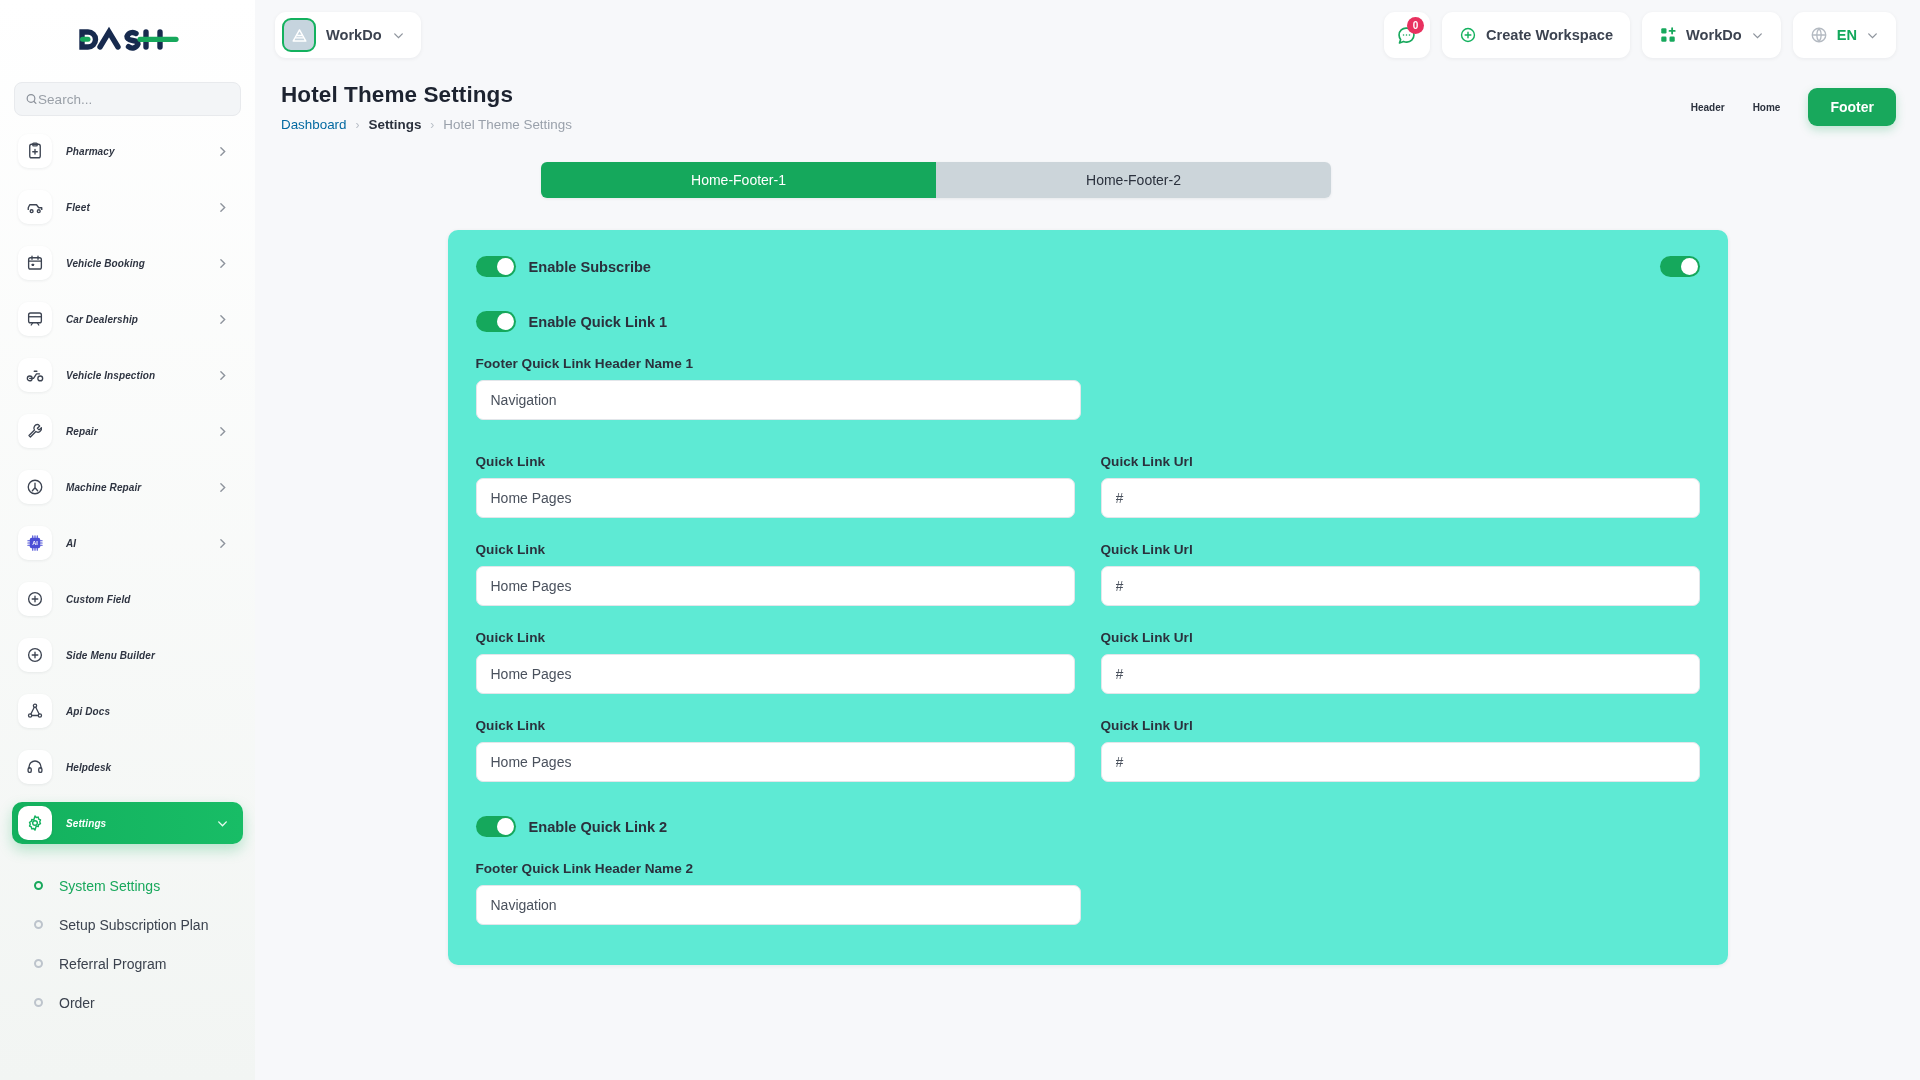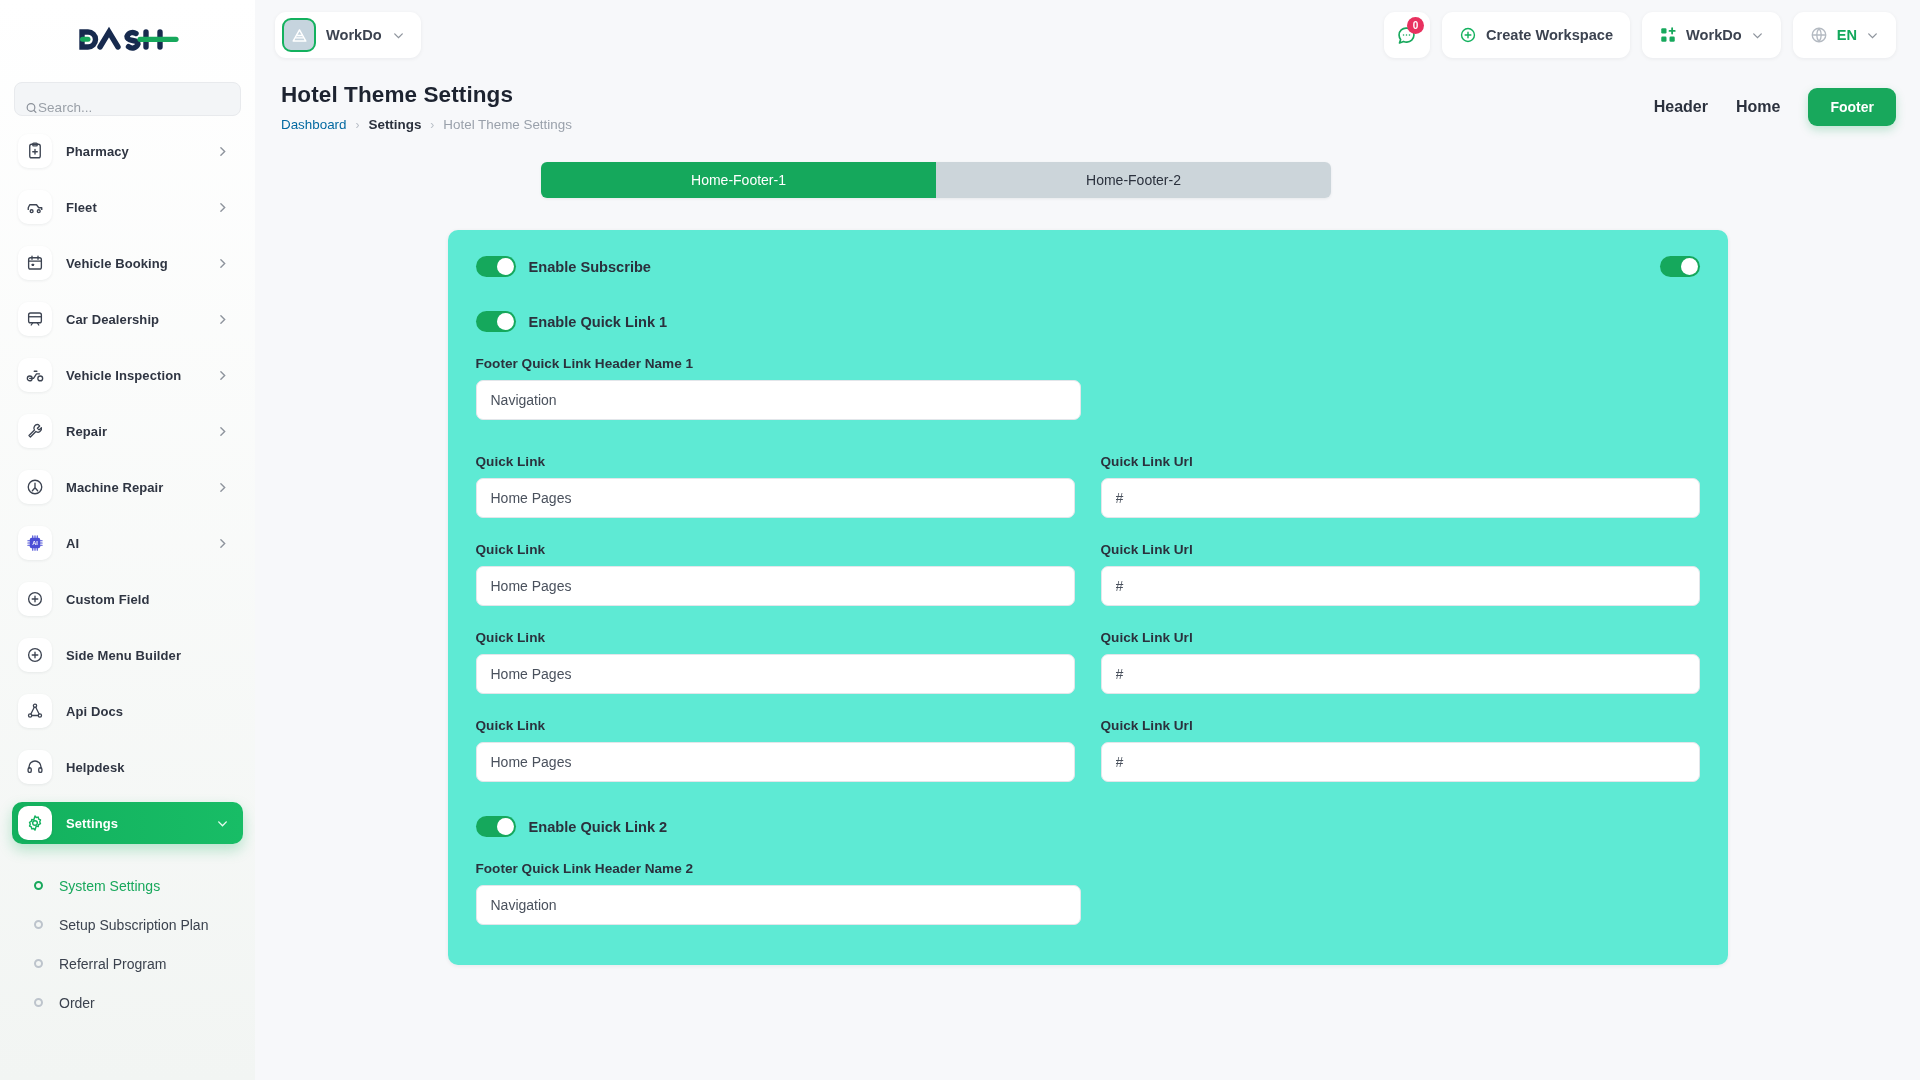--- a/index.html
+++ b/index.html
@@ -20,21 +20,21 @@
     overflow: hidden;
   }
   .logo-wrap { height: 78px; display:flex; align-items:center; justify-content:center; }
   .logo { display:flex; align-items:center; }
   .search-box {
     margin: 4px 14px 0 14px;
     height: 34px;
     background: #f3f5f7;
     border: 1px solid #e8eaed;
     border-radius: 8px;
-    display: flex; align-items: flex-end;
+    display: flex; align-items: center;
     padding: 0 10px;
     gap: 0;
   }
   .search-box .s-ico { width:14px;height:14px;display:block;color:#8a9099; }
   .search-box input {
     border: 0; outline: 0; background: transparent;
     font-family: "Liberation Sans", sans-serif;
     font-size: 13.5px; color: #6b7280; width: 100%;
   }
   .search-box input::placeholder { color:#9aa0a8; }
@@ -55,22 +55,22 @@
   .mi .ibox {
     width: 34px; height: 34px; border-radius: 10px;
     background: #ffffff;
     box-shadow: 0 1px 3px rgba(16,24,40,.07);
     display:flex; align-items:center; justify-content:center;
     flex: 0 0 34px;
     color: #3d4452;
   }
   .mi .ibox svg { width: 18px; height: 18px; display:block; }
   .mi .lbl {
-    margin-left: 14px; font-size: 13px; color: #2f3542;
-    font-weight: 600; letter-spacing: .1px; flex: 1;
+    margin-left: 14px; font-size: 10px; color: #2f3542;
+    font-weight: 600; letter-spacing: .1px; flex: 1; font-style: italic;
   }
   .mi .chev { margin-right: 14px; color:#8e949d; display:flex; }
   .mi .chev svg { width: 13px; height: 13px; }
   .mi.active {
     background: linear-gradient(90deg,#13b15e 0%, #18bd66 100%);
     box-shadow: 0 6px 14px rgba(19,177,94,.28);
   }
   .mi.active .lbl { color:#fff; font-weight: 700; }
   .mi.active .chev { color:#e6fbef; }
   .mi.active .ibox { color:#13b15e; }
@@ -143,21 +143,21 @@
     display:flex; align-items:flex-start;
   }
   .ph-left { flex: 1; }
   .ph-title { font-size: 22.5px; font-weight: 700; color:#1d2330; letter-spacing:.1px;}
   .crumbs { margin-top: 9px; display:flex; align-items:center; gap:9px; font-size:13.4px;}
   .crumbs a { color:#0369a1; text-decoration:none; cursor:pointer; }
   .crumbs .cur-mid { color:#2b313d; font-weight:600; }
   .crumbs .cur { color:#9aa1ab; }
   .crumbs .sep { color:#b9bfc7; font-size:12px; }
   .ph-right { display:flex; align-items:center; gap:28px; padding-top: 6px;}
-  .ph-link { font-size: 16px; color:#2b313d; font-weight:600; cursor:pointer;text-align:right; }
+  .ph-link { font-size: 10px; color:#2b313d; font-weight:600; cursor:pointer;text-align:right; }
   .ph-btn {
     background:#18a85c; color:#fff; font-size:14px; font-weight:600;
     border:0; border-radius:9px; height:38px; padding: 0 22px; cursor:pointer;
     font-family:"Liberation Sans", sans-serif;
     box-shadow: 0 4px 10px rgba(24,168,92,.25);
   }
 
   
   #tabrow { padding: 30px 24px 0 286px; }
   .seg {

